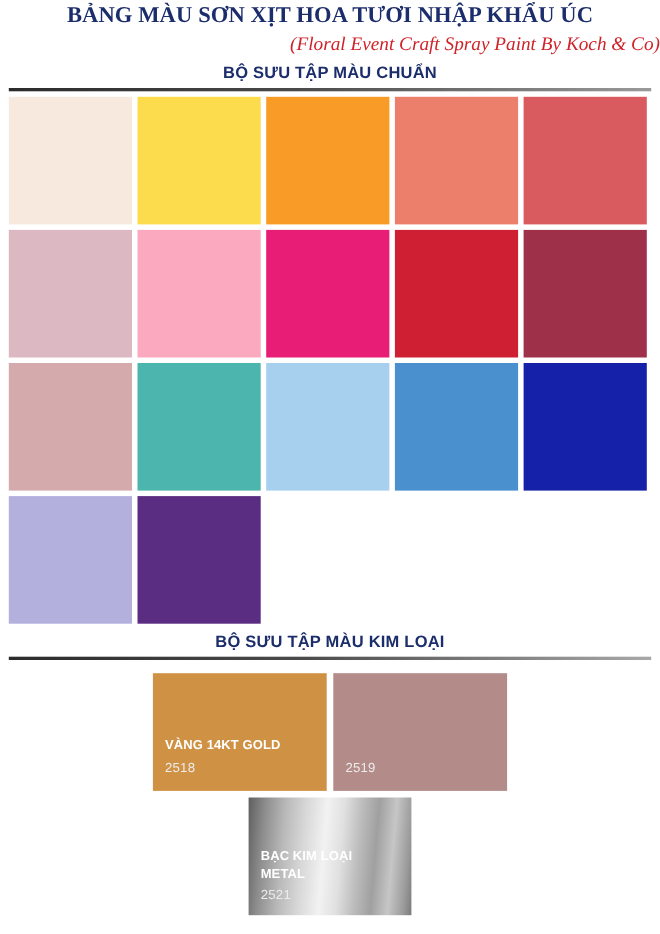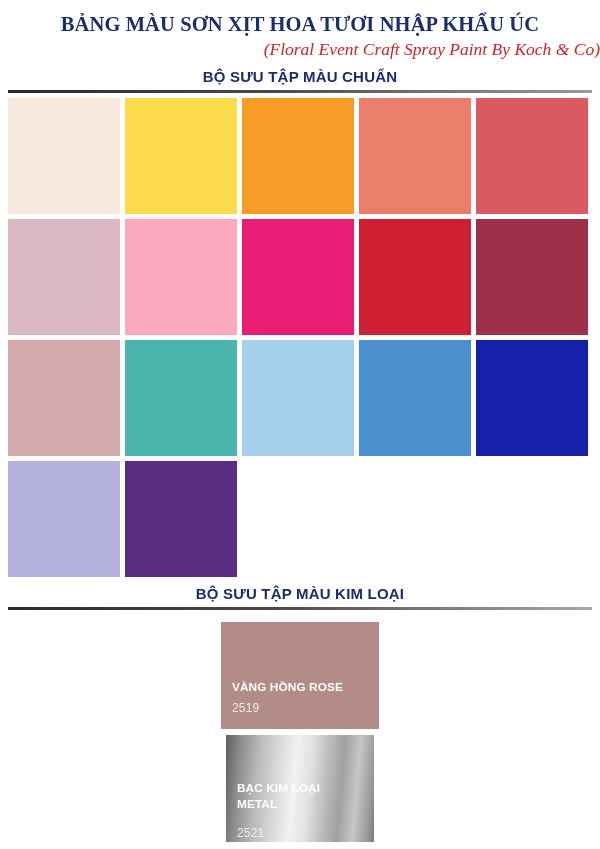--- a/index.html
+++ b/index.html
@@ -10,21 +10,21 @@
     width: 600px;
     height: 849px;
     background: #ffffff;
     font-family: "Liberation Sans", sans-serif;
     overflow: hidden;
     position: relative;
   }
 
   
   .header {
-    padding-top: 12px;
+    padding-top: 2px;
     text-align: center;
   }
   .title-main {
     font-family: "Liberation Serif", serif;
     font-weight: bold;
     font-size: 20.5px;
     letter-spacing: 0.1px;
     color: #1b2d6b;
     line-height: 1.18;
     white-space: nowrap;
@@ -124,21 +124,21 @@
     letter-spacing: 0.1px;
   }
   .metal-swatch .mlabel.two-line { bottom: 30px; }
   .metal-swatch .mcode {
     position: absolute;
     left: 11px;
     bottom: 14px;
     font-size: 12px;
     letter-spacing: 0.2px;
   }
-  .metal-swatch .mcode.lower { bottom: 2px; }
+  .metal-swatch .mcode.lower { bottom: 12px; }
 
   
   .glitter-tex {
     position: absolute;
     inset: 0;
     opacity: 0.55;
     background-image:
       radial-gradient(circle at 12% 22%, #ffffff 0 1.1px, transparent 1.4px),
       radial-gradient(circle at 34% 62%, #ffffff 0 1.1px, transparent 1.4px),
       radial-gradient(circle at 61% 18%, #ffffff 0 1.2px, transparent 1.5px),
@@ -232,22 +232,25 @@
       <div class="code" style="color: rgb(242, 242, 242);"></div>
     </div>
   </div>
 
 <div class="metal-title-wrap">
   <div class="section-title">BỘ SƯU TẬP MÀU KIM LOẠI</div>
 </div>
 <div class="metal-rule"></div>
 
 <div class="metal-row" id="metal-row-1">
+    <div class="metal-swatch wide" style="background: rgb(207, 146, 69);">
+      <div class="mlabel" style="color: rgb(255, 255, 255);"><span>VÀNG 14KT GOLD</span></div>
+      <div class="mcode" style="color: rgb(236, 236, 236);">2518</div>
+    </div>
     <div class="metal-swatch wide" style="background: rgb(179, 139, 137);">
-      <div class="mlabel" style="color: rgb(255, 255, 255);"><span>VÀNG HỒNG ROSE</span></div>
       <div class="mcode" style="color: rgb(236, 236, 236);">2519</div>
     </div>
   </div>
 <div class="metal-row second" id="metal-row-2">
     <div class="metal-swatch" style="background: linear-gradient(95deg, rgb(95, 95, 95) 0%, rgb(141, 141, 141) 10%, rgb(185, 185, 185) 22%, rgb(216, 216, 216) 34%, rgb(242, 242, 242) 46%, rgb(224, 224, 224) 56%, rgb(189, 189, 189) 66%, rgb(160, 160, 160) 76%, rgb(198, 198, 198) 86%, rgb(155, 155, 155) 95%, rgb(123, 123, 123) 100%);">
       <div class="mlabel two-line" style="color: rgb(255, 255, 255);"><span>BẠC KIM LOẠI</span><br><span>METAL</span></div>
       <div class="mcode lower" style="color: rgb(236, 236, 236);">2521</div>
     </div>
   </div>
 

